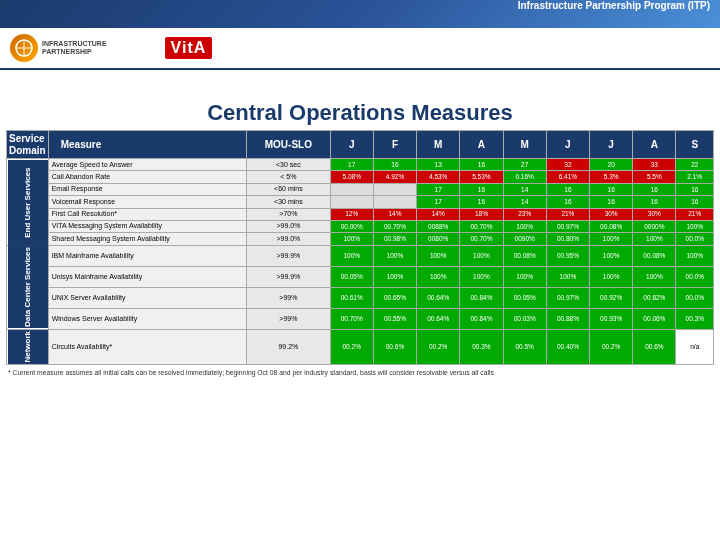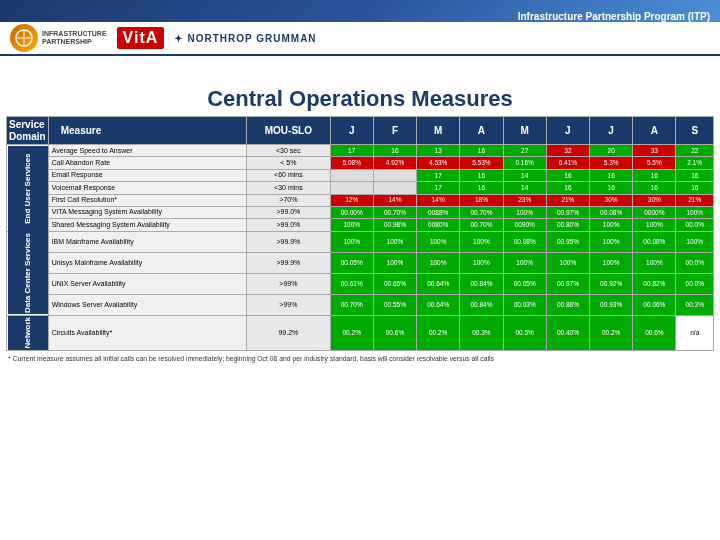--- a/index.html
+++ b/index.html
@@ -7,39 +7,40 @@
       font-family: Arial, Helvetica, sans-serif;
       width: 720px;
       height: 540px;
       overflow: hidden;
       background: #fff;
     }
 
     
     .top-bar {
       background: linear-gradient(135deg, #1a3a6b 0%, #2a5298 50%, #4a90d9 100%);
-      height: 22px;
+      height: 28px;
       display: flex;
-      align-items: flex-end;
+      align-items: flex-start;
       justify-content: flex-end;
       padding-right: 10px;
     }
     .top-bar-title {
       color: #fff;
       font-size: 10px;
       font-weight: bold;
     }
 
     .logo-bar {
-      height: 34px;
+      height: 42px;
       background: #fff;
       display: flex;
       align-items: center;
       padding: 8px 10px;
       border-bottom: 2px solid #1a3a6b;
+      gap: 48px;
     }
     .logo-vita {
       background: #cc0000;
       color: #fff;
       font-size: 16px;
       font-weight: 900;
       padding: 2px 6px;
       border-radius: 2px;
       letter-spacing: 1px;
       margin-right: 10px;
@@ -170,21 +171,20 @@
     <div class="logo-infra-box">
       <svg width="18" height="18" viewBox="0 0 18 18">
         <circle cx="9" cy="9" r="8" fill="none" stroke="#fff" stroke-width="1.5"></circle>
         <line x1="9" y1="1" x2="9" y2="17" stroke="#fff" stroke-width="1"></line>
         <line x1="1" y1="9" x2="17" y2="9" stroke="#fff" stroke-width="1"></line>
       </svg>
     </div>
     <span class="logo-infra-text">INFRASTRUCTURE<br>PARTNERSHIP</span>
   </div>
   <span class="logo-vita">VitA</span>
-  <span class="logo-ng">✦ NORTHROP GRUMMAN</span>
 </div>
 
 <div class="page-title-bar">
   <span class="page-title">Central Operations Measures</span>
 </div>
 
 <div class="table-wrap">
   <table>
     <thead>
       <tr>

